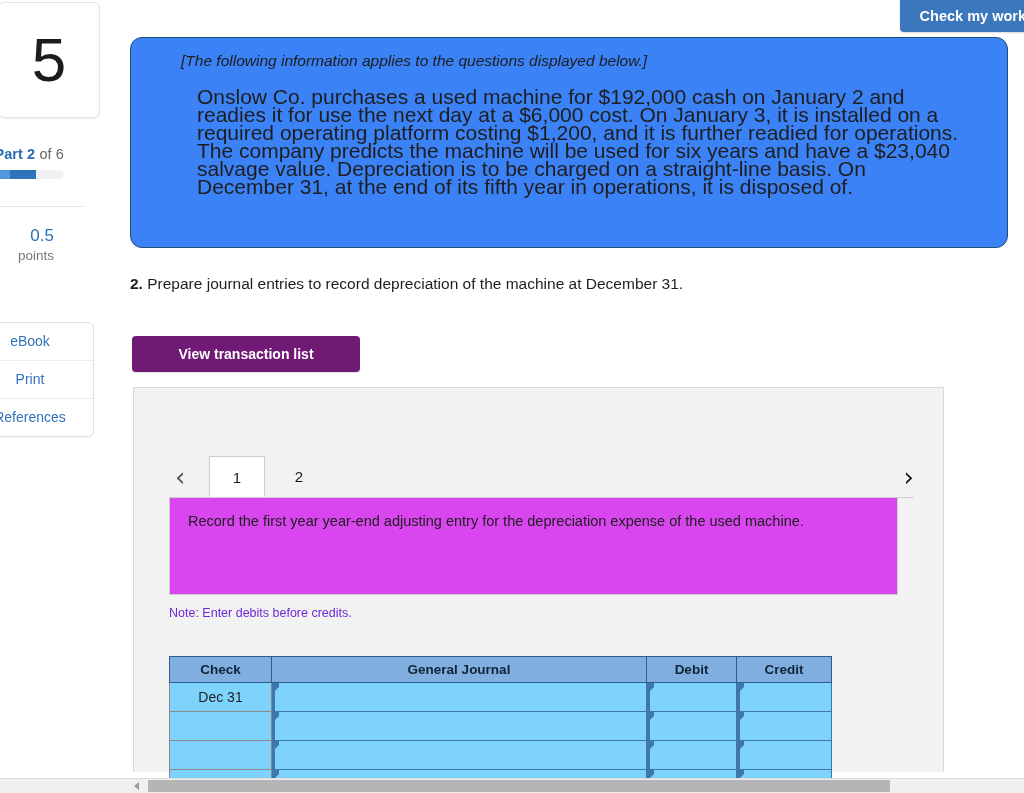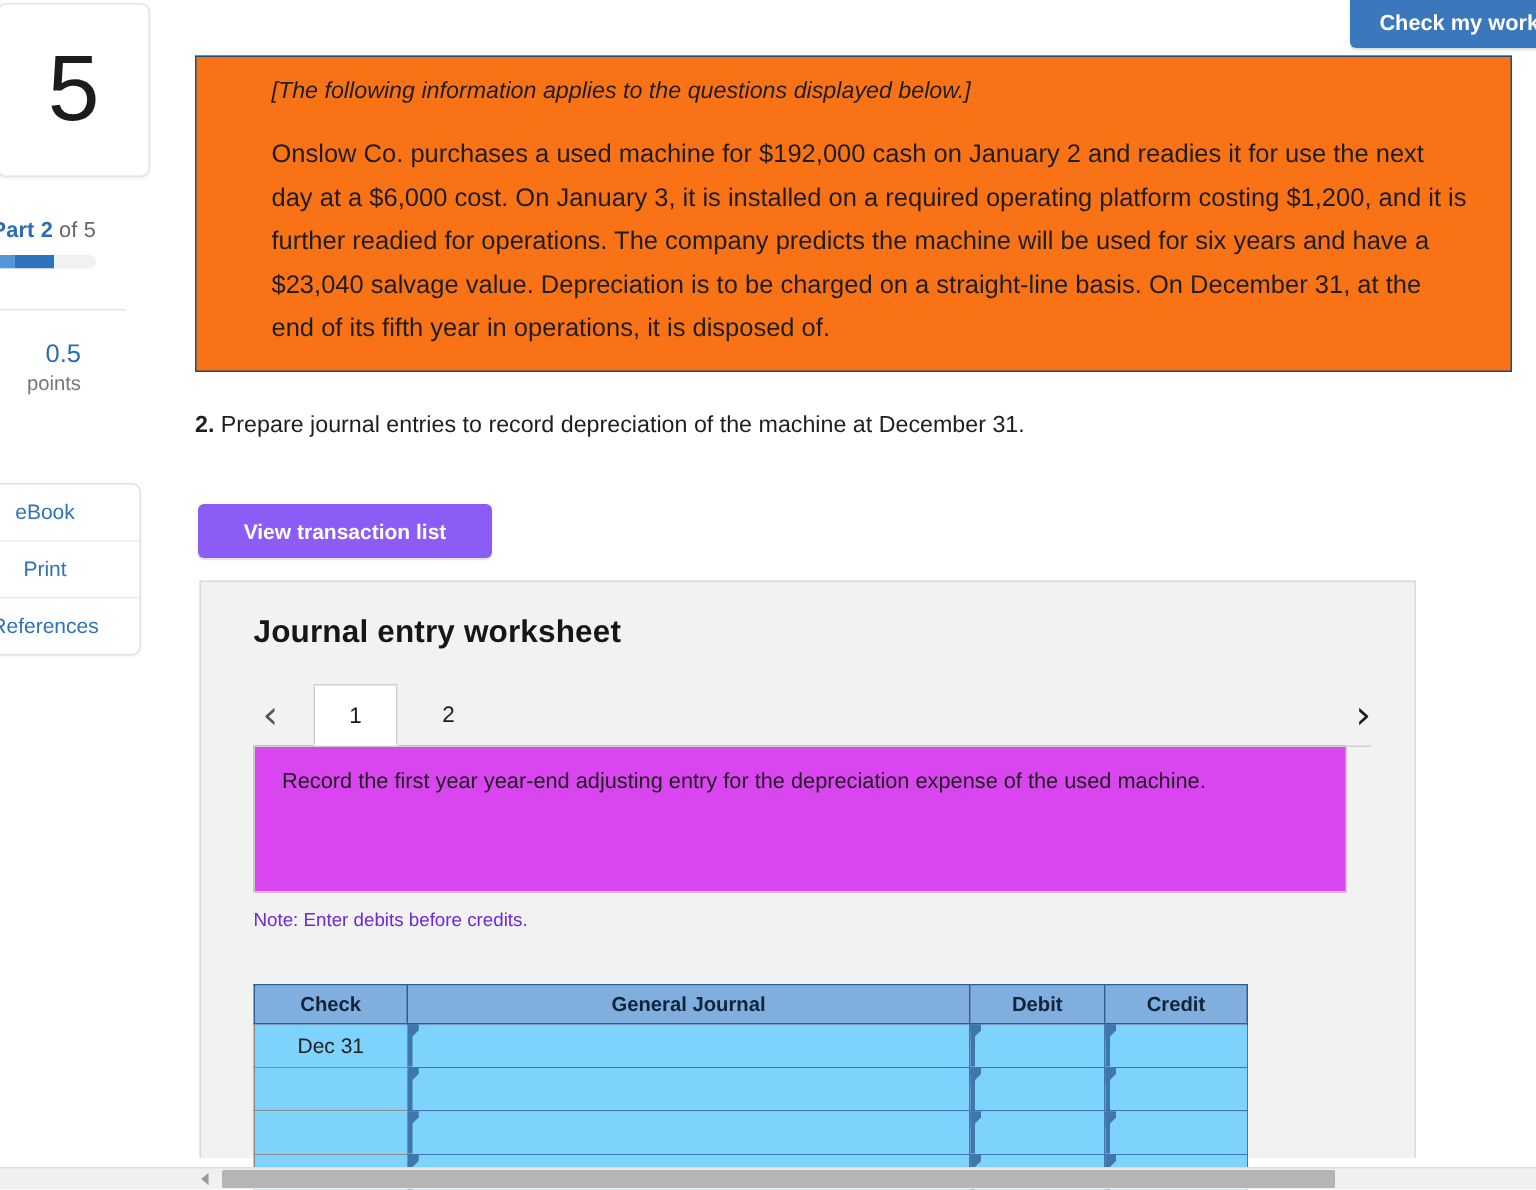--- a/index.html
+++ b/index.html
@@ -165,59 +165,59 @@
     height: 793px;
   }
 
   .info-box {
     position: absolute;
     left: 0;
     top: 37px;
     width: 878px;
     height: 211px;
     border: 1.5px solid #1f4e79;
-    border-radius: 0;
-    box-sizing: border-box;
-    background: #f97316;
+    border-radius: 12px;
+    box-sizing: border-box;
+    background: #3b82f6;
   }
   .info-inner {
     padding: 12px 28px 0 50px;
   }
   .info-head {
     font-style: italic;
     font-size: 15.5px;
     color: #1e1e1e;
     line-height: 22px;
     margin: 0 0 16px 0;
   }
   .info-body {
-    font-size: 17px;
+    font-size: 21px;
     color: #1e1e1e;
-    line-height: 29px;
-    margin: 0;
+    line-height: 18px;
+    margin: 16px;
   }
 
   .req-line {
     position: absolute;
     left: 0;
     top: 275px;
     font-size: 15.5px;
     color: #1e1e1e;
     white-space: nowrap;
     text-align: right;
   }
   .req-line b { font-weight: 700; }
 
   #view-transaction-list {
     position: absolute;
     left: 2px;
     top: 336px;
-    width: 196px;
+    width: 228px;
     height: 36px;
-    background: #8b5cf6;
+    background: #701a75;
     color: #ffffff;
     font-size: 14px;
     font-weight: 700;
     border: none;
     border-radius: 4px;
     cursor: pointer;
     font-family: "Liberation Sans", sans-serif;
     box-shadow: 0 1px 1px rgba(0,0,0,0.12);
   }
 
@@ -409,21 +409,21 @@
 </head>
 <body>
 
 <div id="left-rail">
 
   <div class="qnum-card">
     <div class="qnum-text">5</div>
   </div>
 
   <div class="part-wrap">
-    <div class="part-line"><b>Part 2</b><span> of 5</span></div>
+    <div class="part-line"><b>Part 2</b><span> of 6</span></div>
     <div class="progress-track">
       <div class="progress-seg-a"></div>
       <div class="progress-seg-b"></div>
     </div>
   </div>
 
   <div class="rail-divider"></div>
 
   <div class="points-wrap">
     <div class="points-value">0.5</div>
@@ -450,21 +450,20 @@
   </div>
 
   <div class="req-line">
     <b>2.</b><span> Prepare journal entries to record depreciation of the machine at December 31.</span>
   </div>
 
   <button id="view-transaction-list">View transaction list</button>
 
   <div class="worksheet">
 
-    <div class="ws-title">Journal entry worksheet</div>
 
     <div class="tabstrip">
       <div class="arrow-nav arrow-prev">‹</div>
       <div class="tab tab-1 active">1</div>
       <div class="tab tab-2">2</div>
       <div class="arrow-nav arrow-next">›</div>
     </div>
 
     <div class="prompt-box">
       <p class="prompt-text">Record the first year year-end adjusting entry for the depreciation expense of the used machine.</p>

